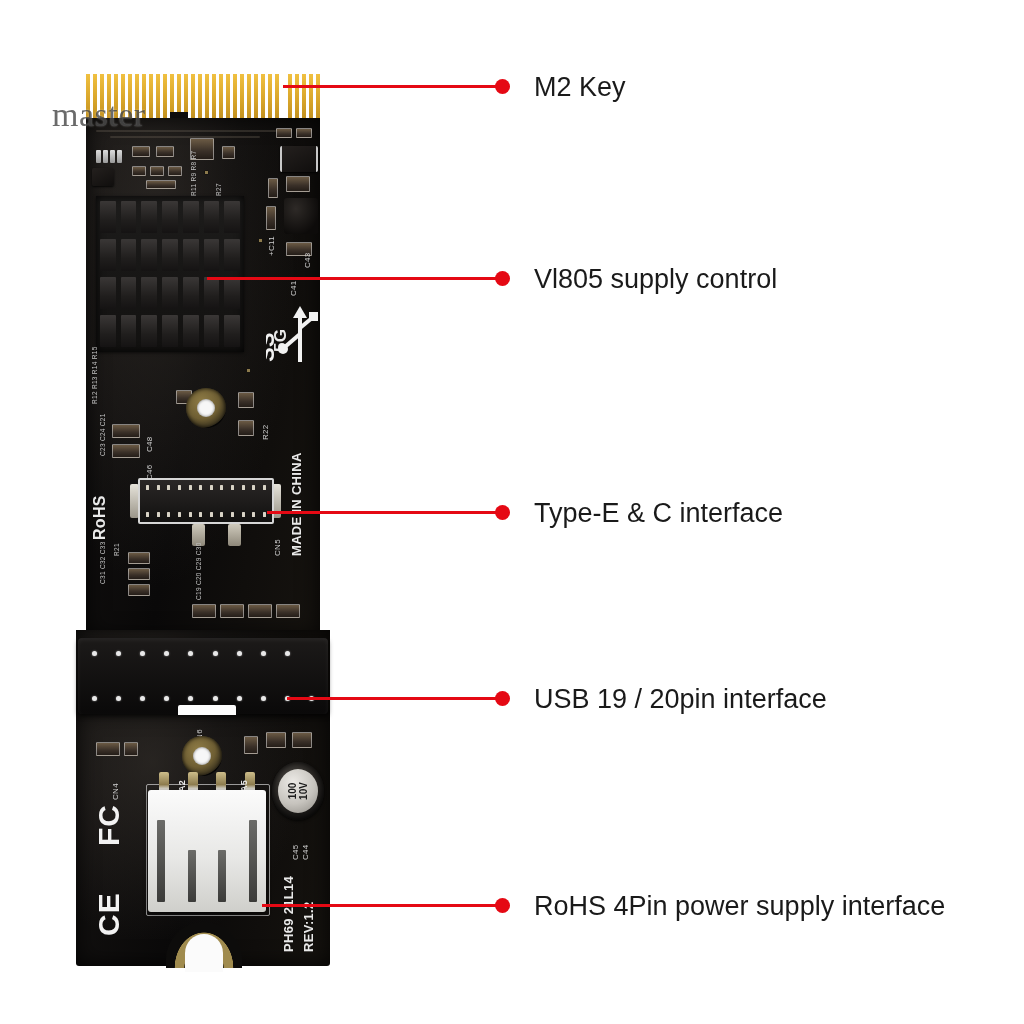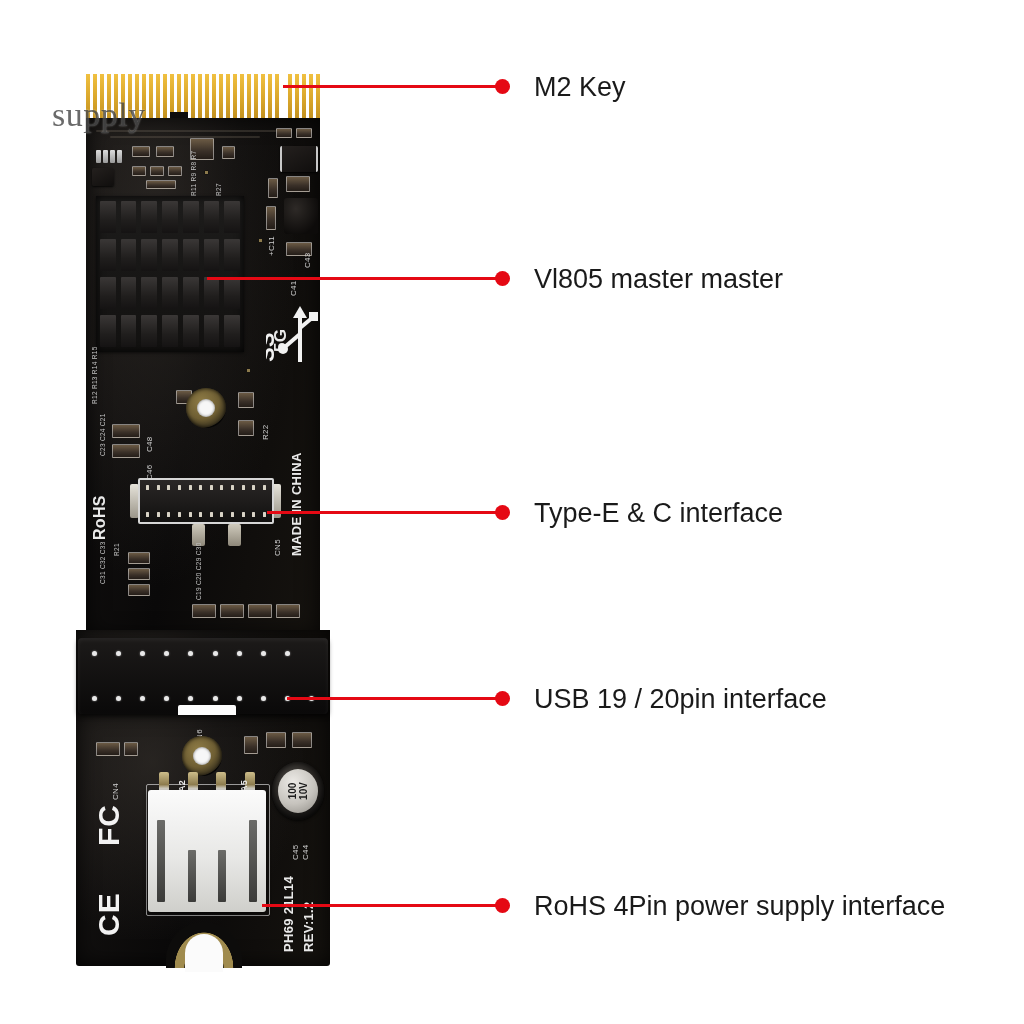--- a/index.html
+++ b/index.html
@@ -618,33 +618,33 @@
 
   <div id="callout-layer">
       <div class="callout" style="left: 283px; top: 86px;">
         <div class="leader" style="width: 214px;"></div>
         <div class="dot"></div>
         <div class="callout-text">M2 Key</div>
       </div>
       <div class="callout" style="left: 207px; top: 278px;">
         <div class="leader" style="width: 290px;"></div>
         <div class="dot"></div>
-        <div class="callout-text">Vl805 master master</div>
+        <div class="callout-text">Vl805 supply control</div>
       </div>
       <div class="callout" style="left: 267px; top: 512px;">
         <div class="leader" style="width: 230px;"></div>
         <div class="dot"></div>
         <div class="callout-text">Type-E &amp; C interface</div>
       </div>
       <div class="callout" style="left: 287px; top: 698px;">
         <div class="leader" style="width: 210px;"></div>
         <div class="dot"></div>
         <div class="callout-text">USB 19 / 20pin interface</div>
       </div>
       <div class="callout" style="left: 262px; top: 905px;">
         <div class="leader" style="width: 235px;"></div>
         <div class="dot"></div>
         <div class="callout-text">RoHS 4Pin power supply interface</div>
       </div>
     </div>
 
-  <div class="watermark">supply</div>
+  <div class="watermark">master</div>
 </div>
 
 </body></html>

